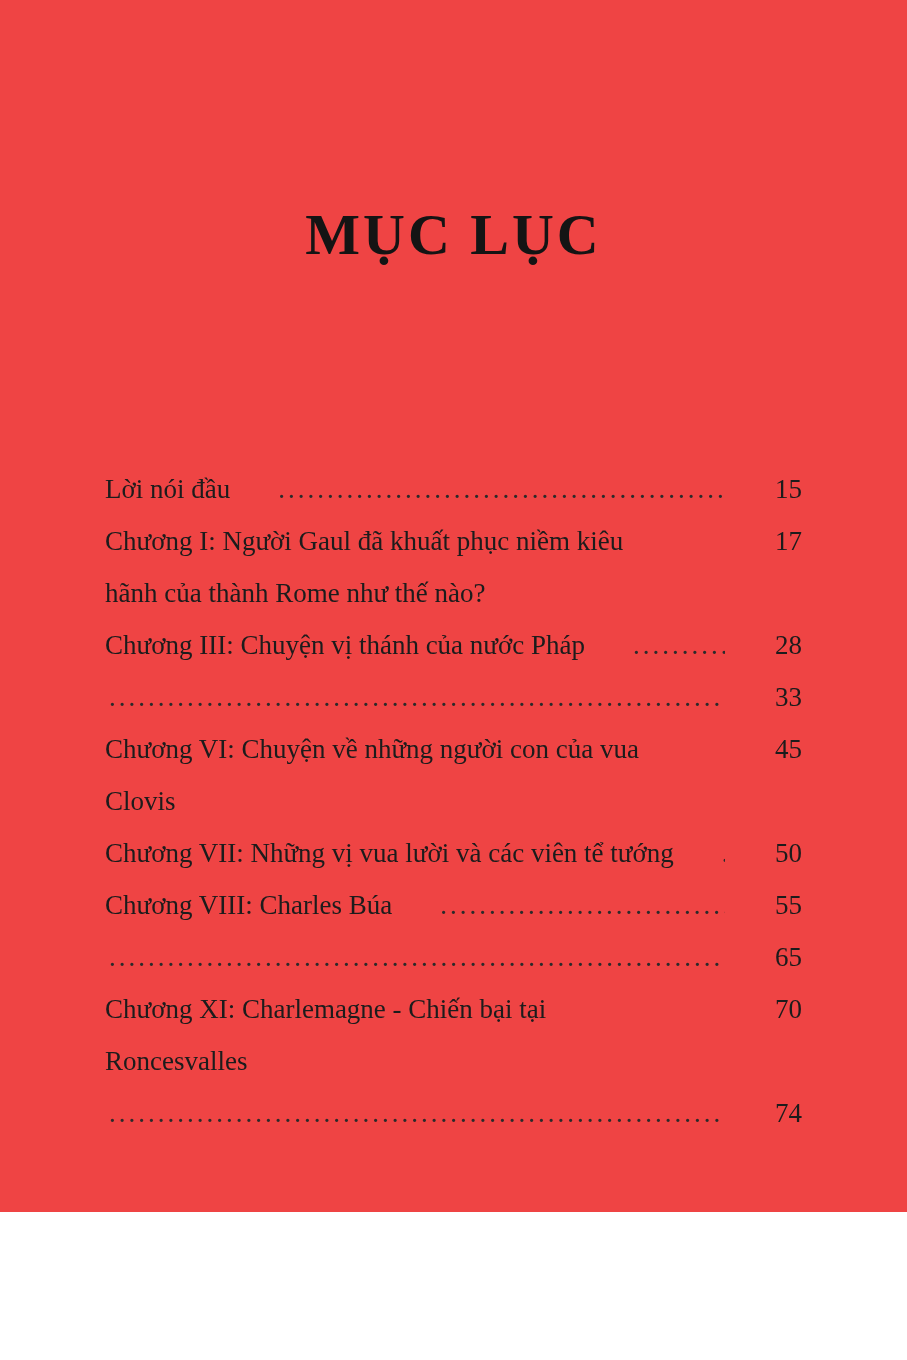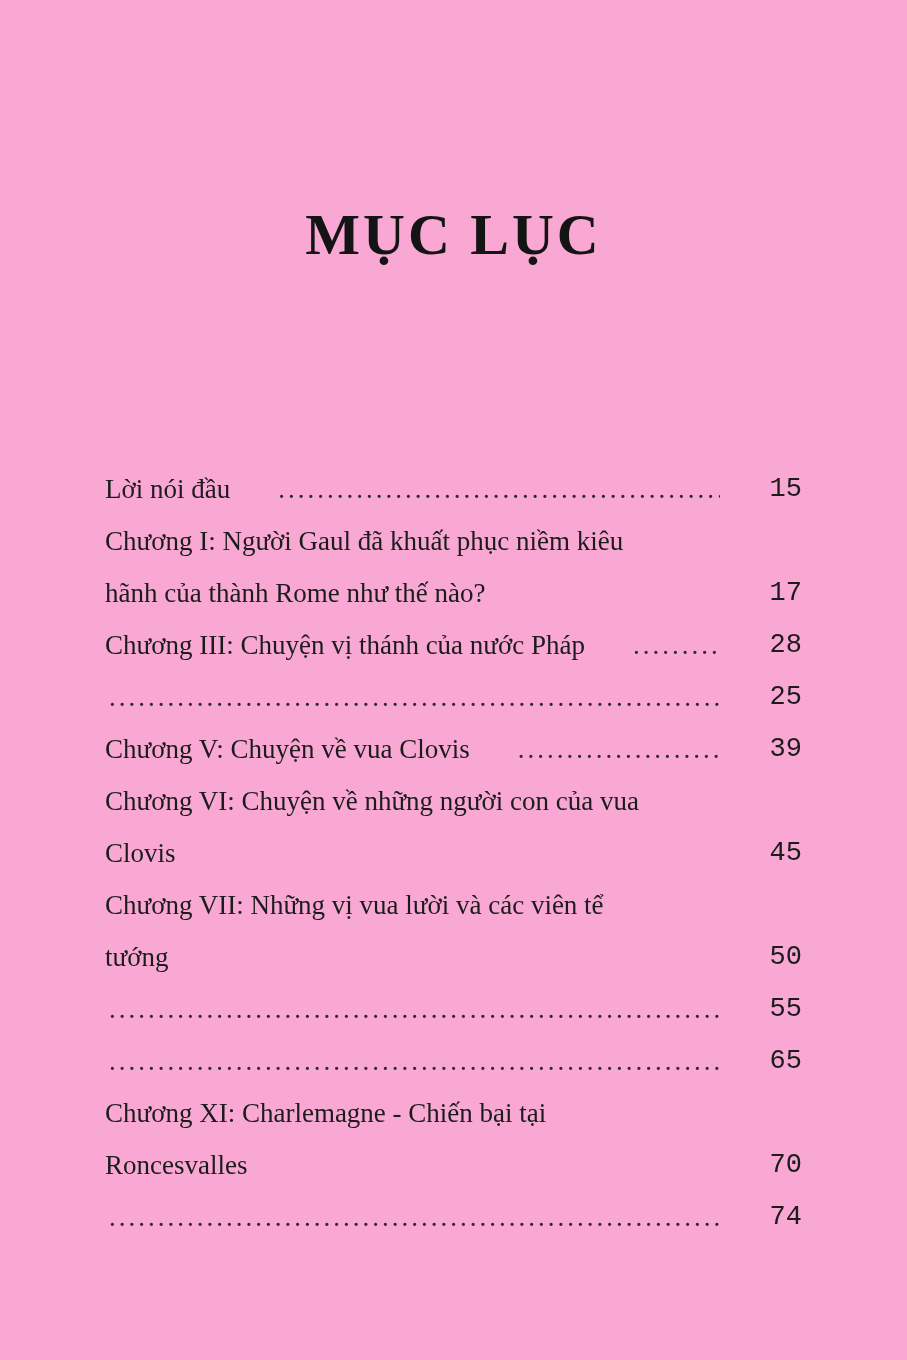--- a/index.html
+++ b/index.html
@@ -3,23 +3,23 @@
 <meta charset="utf-8">
 <style>
   html, body {
     margin: 0;
     padding: 0;
     background: #ffffff;
   }
   .page {
     position: relative;
     width: 907px;
-    height: 1360px;
+    height: 1212px;
     margin: 0 auto;
-    background: #f9a8d4;
+    background: #ef4444;
     color: #1c1c1c;
     font-family: "Liberation Serif", "DejaVu Serif", serif;
     overflow: hidden;
     box-sizing: border-box;
   }
   .content {
     box-sizing: border-box;
     padding: 0 105px;
   }
   .page-title {
@@ -30,21 +30,20 @@
     font-weight: bold;
     letter-spacing: 3px;
     text-align: center;
     color: #141414;
   }
   .toc-list {
     margin-top: 198px;
   }
   .toc-entry {
     display: flex;
-    align-items: flex-end;
     font-size: 27px;
     line-height: 52px;
     margin: 0;
     color: #1c1c1c;
     gap: 44px;
   }
   .toc-label {
     flex: 0 1 auto;
     min-width: 0;
     white-space: normal;
@@ -58,21 +57,20 @@
     letter-spacing: 3px;
     color: #2a2a2a;
   }
   .toc-dots::after {
     content: "................................................................................................................................................";
   }
   .toc-page {
     flex: 0 0 auto;
     padding-left: 6px;
     text-align: right;
-    font-family: Liberation Mono, monospace;
   }
 </style>
 </head>
 <body>
 
 <div class="page">
   <div class="content">
     <h1 class="page-title">MỤC LỤC</h1>
 
     <div class="toc-list">
@@ -90,42 +88,38 @@
 
 
   <p class="toc-entry">
     <span class="toc-label">Chương III: Chuyện vị thánh của nước Pháp</span>
     <span class="toc-dots" aria-hidden="true"></span>
     <span class="toc-page">28</span>
   </p>
 
   <p class="toc-entry">
     <span class="toc-dots" aria-hidden="true"></span>
-    <span class="toc-page">25</span>
+    <span class="toc-page">33</span>
   </p>
 
-  <p class="toc-entry">
-    <span class="toc-label">Chương V:  Chuyện về vua Clovis</span>
-    <span class="toc-dots" aria-hidden="true"></span>
-    <span class="toc-page">39</span>
-  </p>
 
   <p class="toc-entry">
     <span class="toc-label">Chương VI: Chuyện về những người con của vua Clovis</span>
     <span class="toc-dots" aria-hidden="true"></span>
     <span class="toc-page">45</span>
   </p>
 
   <p class="toc-entry">
     <span class="toc-label">Chương VII:  Những vị vua lười và các viên tể tướng</span>
     <span class="toc-dots" aria-hidden="true"></span>
     <span class="toc-page">50</span>
   </p>
 
   <p class="toc-entry">
+    <span class="toc-label">Chương VIII:  Charles Búa</span>
     <span class="toc-dots" aria-hidden="true"></span>
     <span class="toc-page">55</span>
   </p>
 
 
   <p class="toc-entry">
     <span class="toc-dots" aria-hidden="true"></span>
     <span class="toc-page">65</span>
   </p>
 

